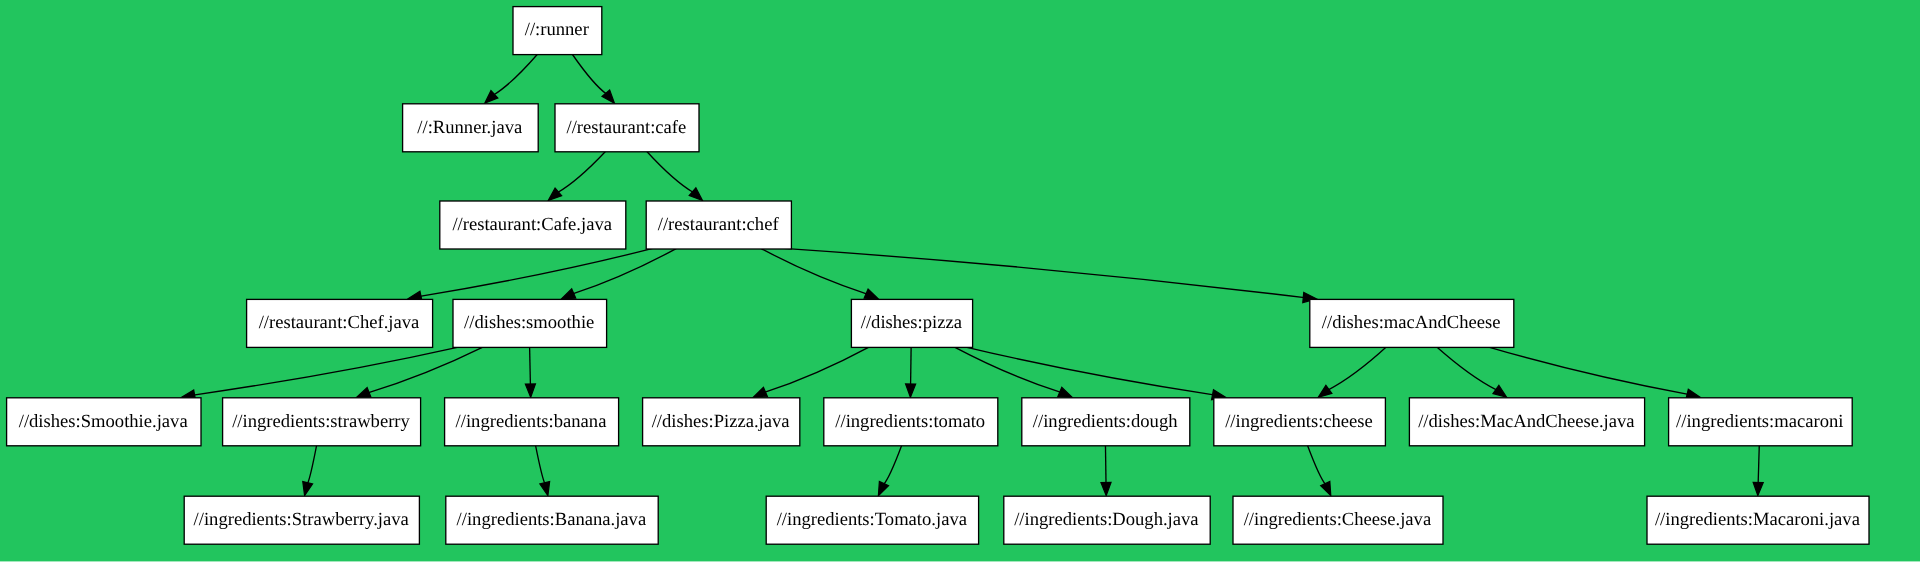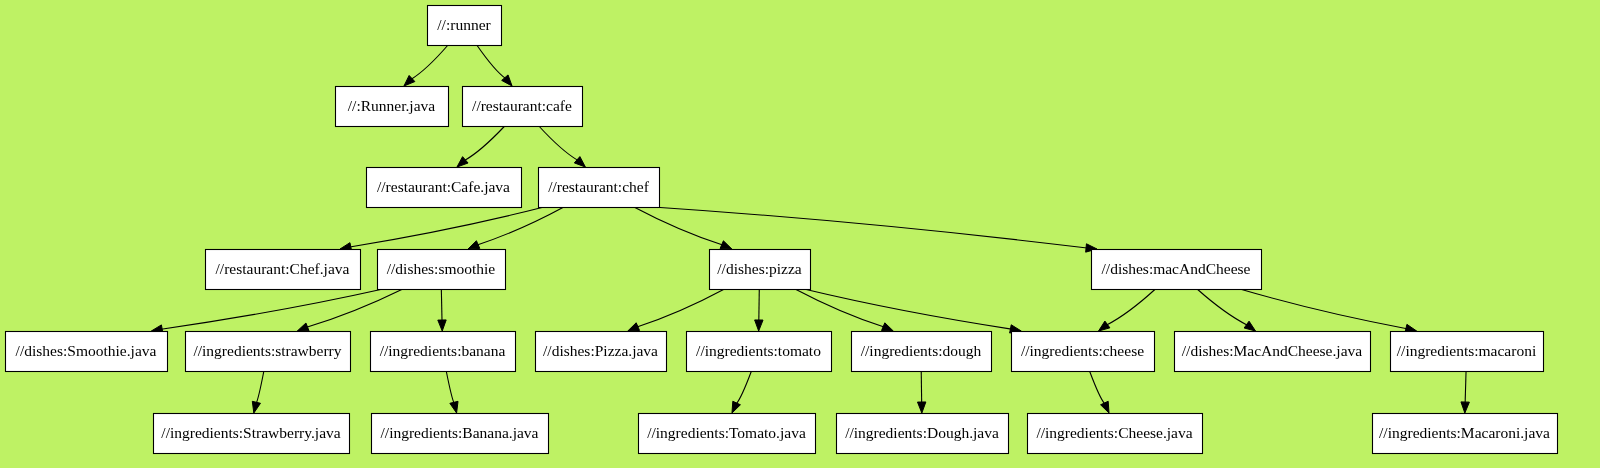--- a/index.html
+++ b/index.html
@@ -4,21 +4,21 @@
 <style>
   html, body {
     margin: 0;
     padding: 0;
     background: #ffffff;
   }
   #graph-root {
     position: relative;
     width: 1600px;
     height: 468px;
-    background: #bef264;
+    background: #22c55e;
     font-family: "Liberation Serif", "DejaVu Serif", serif;
   }
   svg#graph-canvas {
     position: absolute;
     top: 0;
     left: 0;
     width: 1600px;
     height: 468px;
     display: block;
   }

